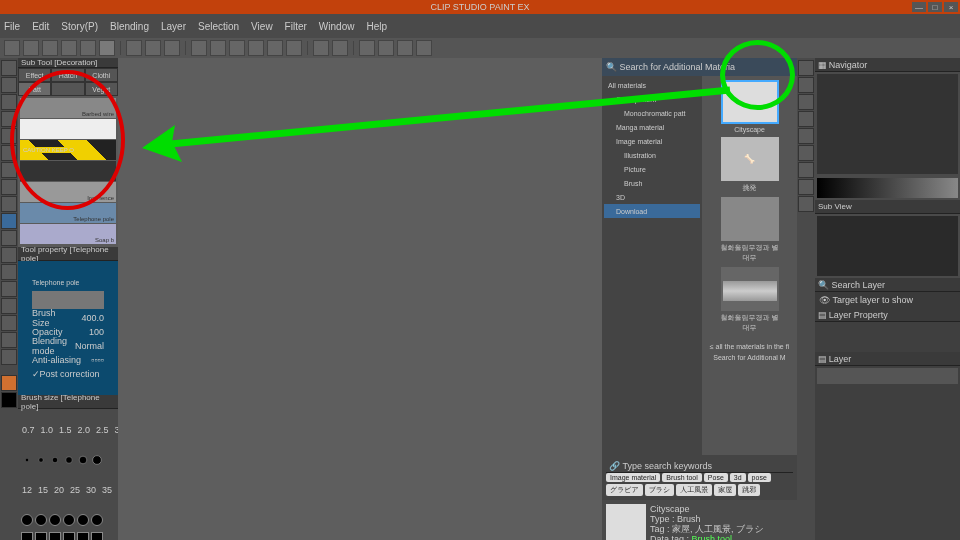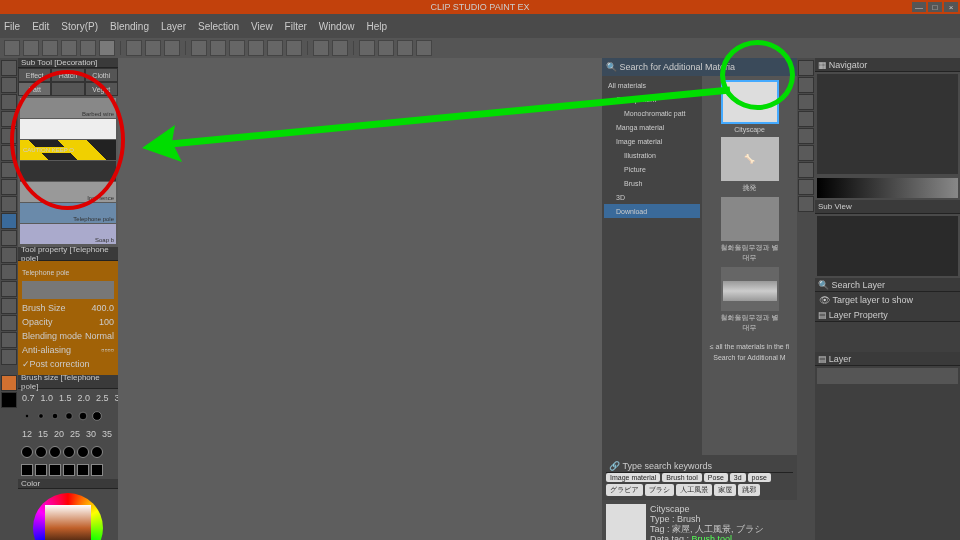--- a/index.html
+++ b/index.html
@@ -21,28 +21,28 @@
 .phdr{height:14px;background:#3a3a3a;display:flex;align-items:center;padding:0 3px;font-size:8px;border-bottom:1px solid #222}
 .tabs{display:flex;flex-wrap:wrap}
 .tabs .tab{flex:1;min-width:33px;height:14px;background:#555;border:1px solid #333;display:flex;align-items:center;justify-content:center;font-size:7px}
 .tabs .tab.a{background:#6a6a6a}
 .brushlist{background:#5a5a5a;padding:2px}
 .brushitem{height:20px;background:#888;margin-bottom:1px;display:flex;align-items:center;padding:0 2px;font-size:7px;position:relative;color:#222}
 .brushitem.cau{background:linear-gradient(45deg,#f0d000 25%,#222 25%,#222 50%,#f0d000 50%,#f0d000 75%,#222 75%);color:#000}
 .brushitem.dark{background:#333;color:#aaa}
 .brushitem.sel{background:#6a8aaa}
 .brushitem .lbl{position:absolute;right:2px;bottom:1px;font-size:6px;color:#333}
-.prop{padding:4px;background:#a16207}
+.prop{padding:14px;background:#0c4a6e}
 .prow{display:flex;align-items:center;height:14px;font-size:7px}
 .prow .pl{flex:1}
 .prow .pv{width:30px;text-align:right}
 .swatches{display:flex;flex-wrap:wrap;gap:2px;padding:3px}
 .sw{width:12px;height:12px;border-radius:50%;background:#000;border:1px solid #888}
 .sw.sq{border-radius:0}
-.sizelbl{display:flex;gap:6px;padding:4px 4px;font-size:7px}
+.sizelbl{display:flex;gap:6px;padding:16px 4px;font-size:7px}
 .colorwheel{width:70px;height:70px;margin:4px auto;position:relative}
 .colorwheel .ring{width:70px;height:70px;border-radius:50%;background:conic-gradient(red,yellow,lime,cyan,blue,magenta,red)}
 .colorwheel .inner{position:absolute;top:12px;left:12px;width:46px;height:46px;background:linear-gradient(to bottom,#fff,#c0602a,#000)}
 .canvas{flex:1;background:#5e5e5e}
 .matpanel{width:195px;background:#4a4a4a;display:flex;flex-direction:column}
 .search{height:18px;background:#3a4a5a;display:flex;align-items:center;padding:0 4px;font-size:8px}
 .matbody{display:flex;flex:1}
 .tree{width:100px;background:#444;padding:2px}
 .tree .ti{height:14px;display:flex;align-items:center;padding-left:4px;font-size:7px}
 .tree .ti.i1{padding-left:12px}

